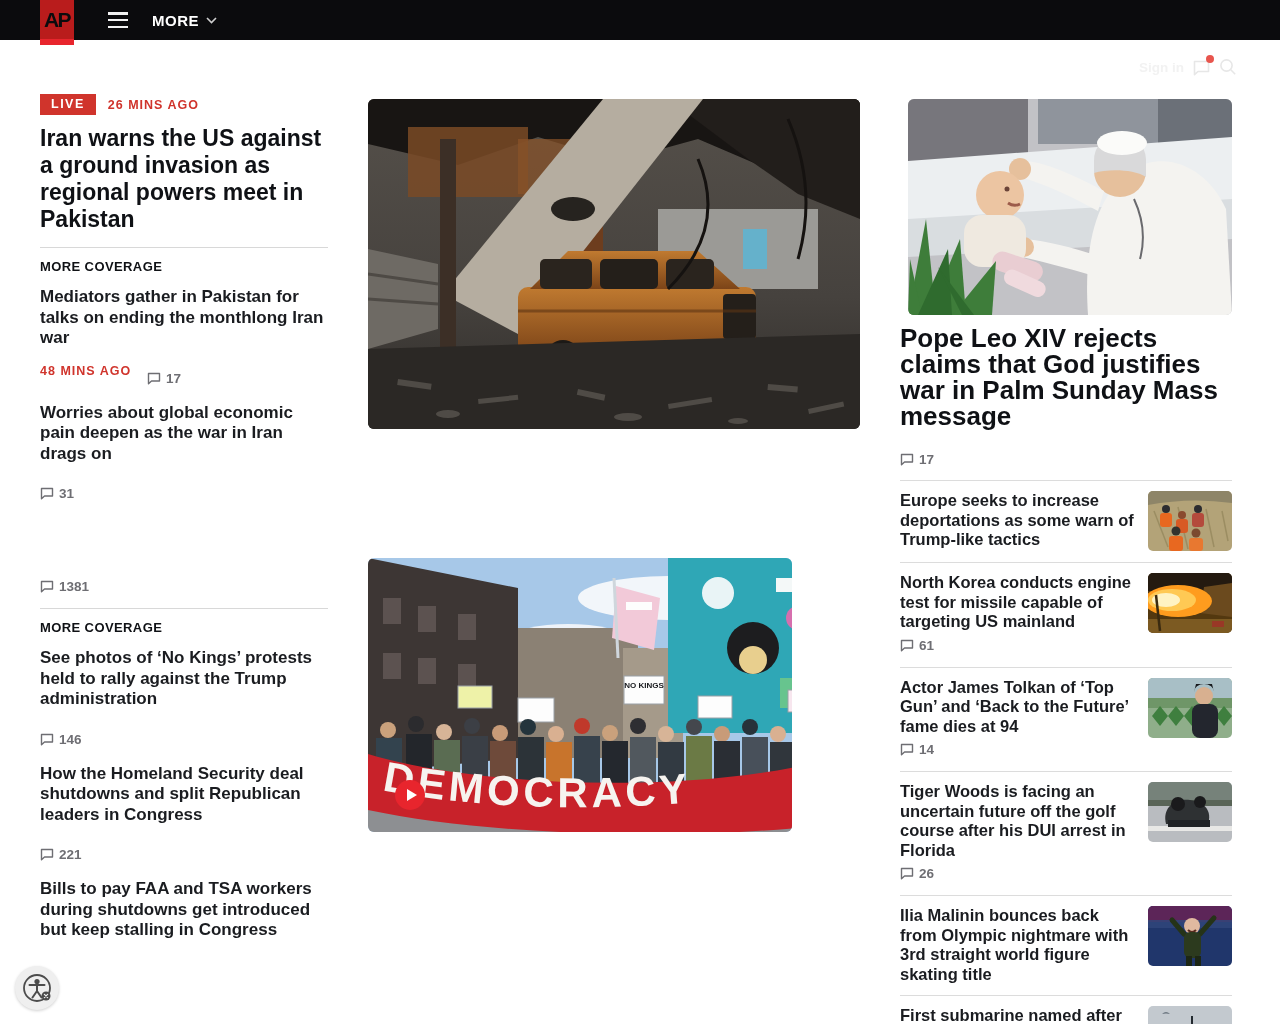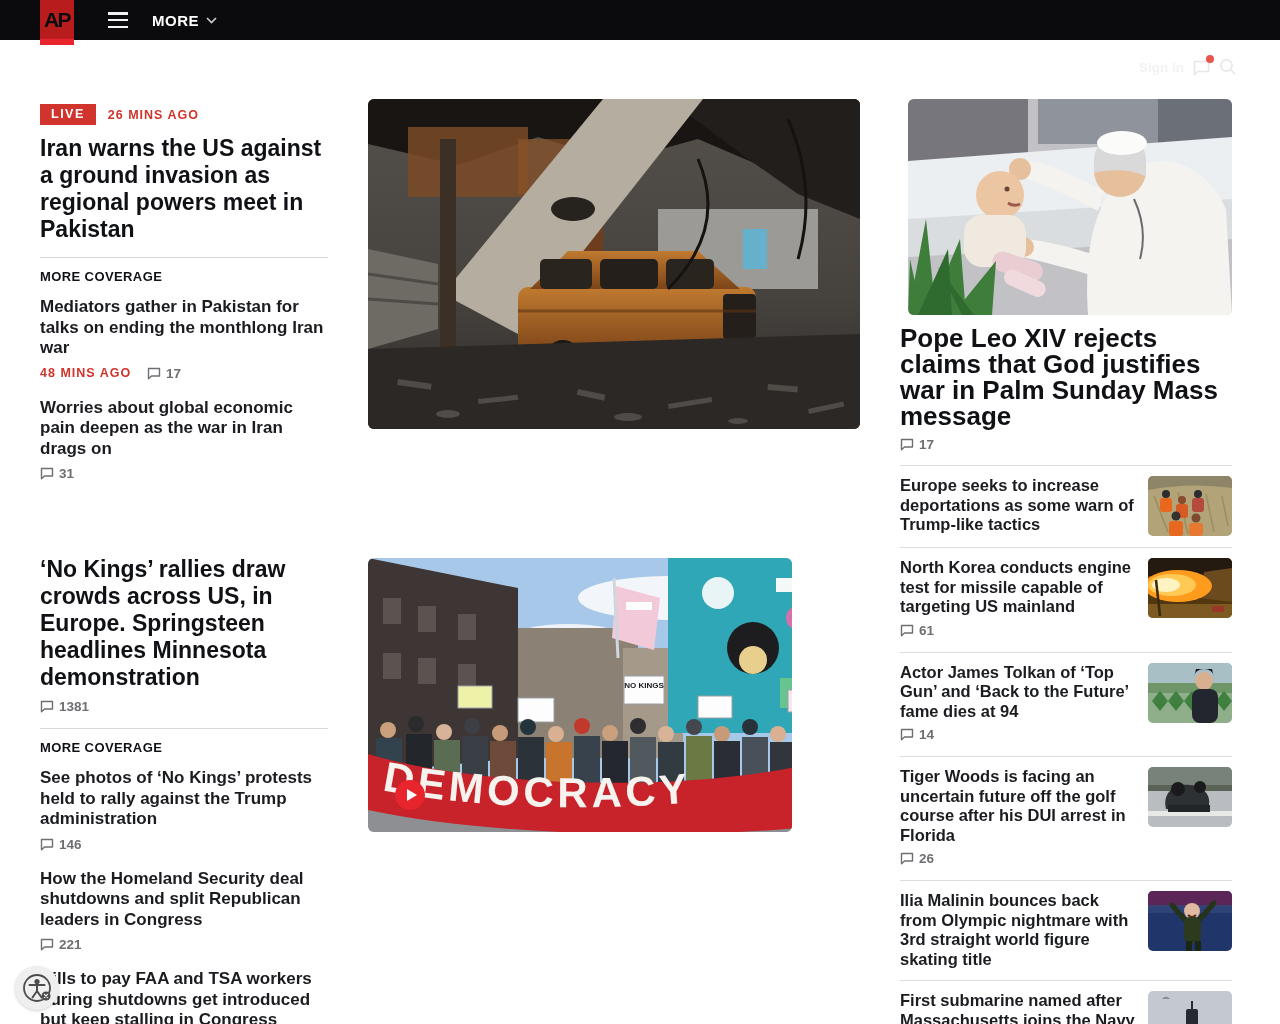--- a/index.html
+++ b/index.html
@@ -16,34 +16,34 @@
   .hamburger span { display:block; width:20px; height:2.5px; background:#f2f2f2; }
   .nav-more { position:absolute; left:152px; top:0; height:40px; display:flex; align-items:center; gap:7px;
               color:#fff; font-weight:700; font-size:15px; letter-spacing:.5px; cursor:pointer; }
   .nav-right { position:absolute; right:43px; top:0; height:40px; display:flex; align-items:center; gap:8px;margin-top:47px; }
   .signin { color:#f2f2f2; font-size:13.5px; font-weight:700; text-decoration:none; cursor:pointer; }
   .icon-btn { position:relative; background:none; border:none; cursor:pointer; display:flex; align-items:center; }
   .notif-dot { position:absolute; right:-3px; top:-4px; width:8px; height:8px; border-radius:50%; background:#e8554d; }
 
   
   .col-left { position:absolute; left:40px; width:288px; }
-  .sec1 { top:104px; }
+  .sec1 { top:94px; }
   .sec2 { top:556px; }
 
   .live-row { display:flex; align-items:center; gap:12px; margin-bottom:10px; }
   .live-badge { background:#d0342c; color:#fff; font-weight:700; font-size:12.5px; letter-spacing:1.5px; padding:3px 11px 4px; }
   .red-time { color:#d0342c; font-weight:700; font-size:12.5px; letter-spacing:1px; }
 
   .lead-headline { font-size:23px; line-height:27px; font-weight:700; color:#0f1115; cursor:pointer; }
   .sec-div { border:0; border-top:1px solid #d8d8d8; margin:14px 0 11px; }
   .mc-label { font-size:13px; font-weight:700; letter-spacing:.4px; color:#0f1115; margin-bottom:13px; }
   .story { margin-bottom:17px; }
   .story-title { display:block; font-size:17px; line-height:20.5px; font-weight:700; color:#1a1c20; text-decoration:none; cursor:pointer; }
   .meta-row { display:flex; align-items:center; gap:16px; margin-top:7px; }
-  .comments { display:inline-flex; align-items:center; gap:5px; color:#6e6e73; font-size:13.5px; font-weight:700; }
+  .comments { display:inline-flex; align-items:center; gap:5px; color:#6e6e73; font-size:13.5px; font-weight:700;margin-top:15px; }
   .headline-comments { margin-top:8px; }
 
   
   .hero-img { position:absolute; left:368px; top:99px; width:492px; height:330px; border-radius:6px; overflow:hidden; cursor:pointer; }
   .video-img { position:absolute; left:368px; top:558px; width:424px; height:274px; border-radius:6px; overflow:hidden; cursor:pointer; }
   .play-btn { position:absolute; left:27px; bottom:22px; width:30px; height:30px; border-radius:50%;
               background:#e8252d; border:none; cursor:pointer; display:flex; align-items:center; justify-content:center; }
   .play-tri { width:0; height:0; border-left:10px solid #fff; border-top:6px solid transparent; border-bottom:6px solid transparent; margin-left:3px; }
 
   
@@ -132,21 +132,20 @@
               <path d="M1.5 1.5 h11 v7.5 h-8 l-3 2.8 z" fill="none" stroke="#6e6e73" stroke-width="1.4" stroke-linejoin="round"></path>
             </svg>
           <span>31</span>
         </span>
       </div>
     </div>
 
   </section>
 
   <section class="col-left sec2">
-    <h2 class="lead-headline">‘No Kings’ rallies draw crowds across US, in Europe. Springsteen headlines Minnesota demonstration</h2>
     <div class="meta-row headline-comments">
       <span class="comments">
         <svg width="14" height="13" viewBox="0 0 14 13">
             <path d="M1.5 1.5 h11 v7.5 h-8 l-3 2.8 z" fill="none" stroke="#6e6e73" stroke-width="1.4" stroke-linejoin="round"></path>
           </svg>
         <span>1381</span>
       </span>
     </div>
     <hr class="sec-div">
     <div class="mc-label">MORE COVERAGE</div>

